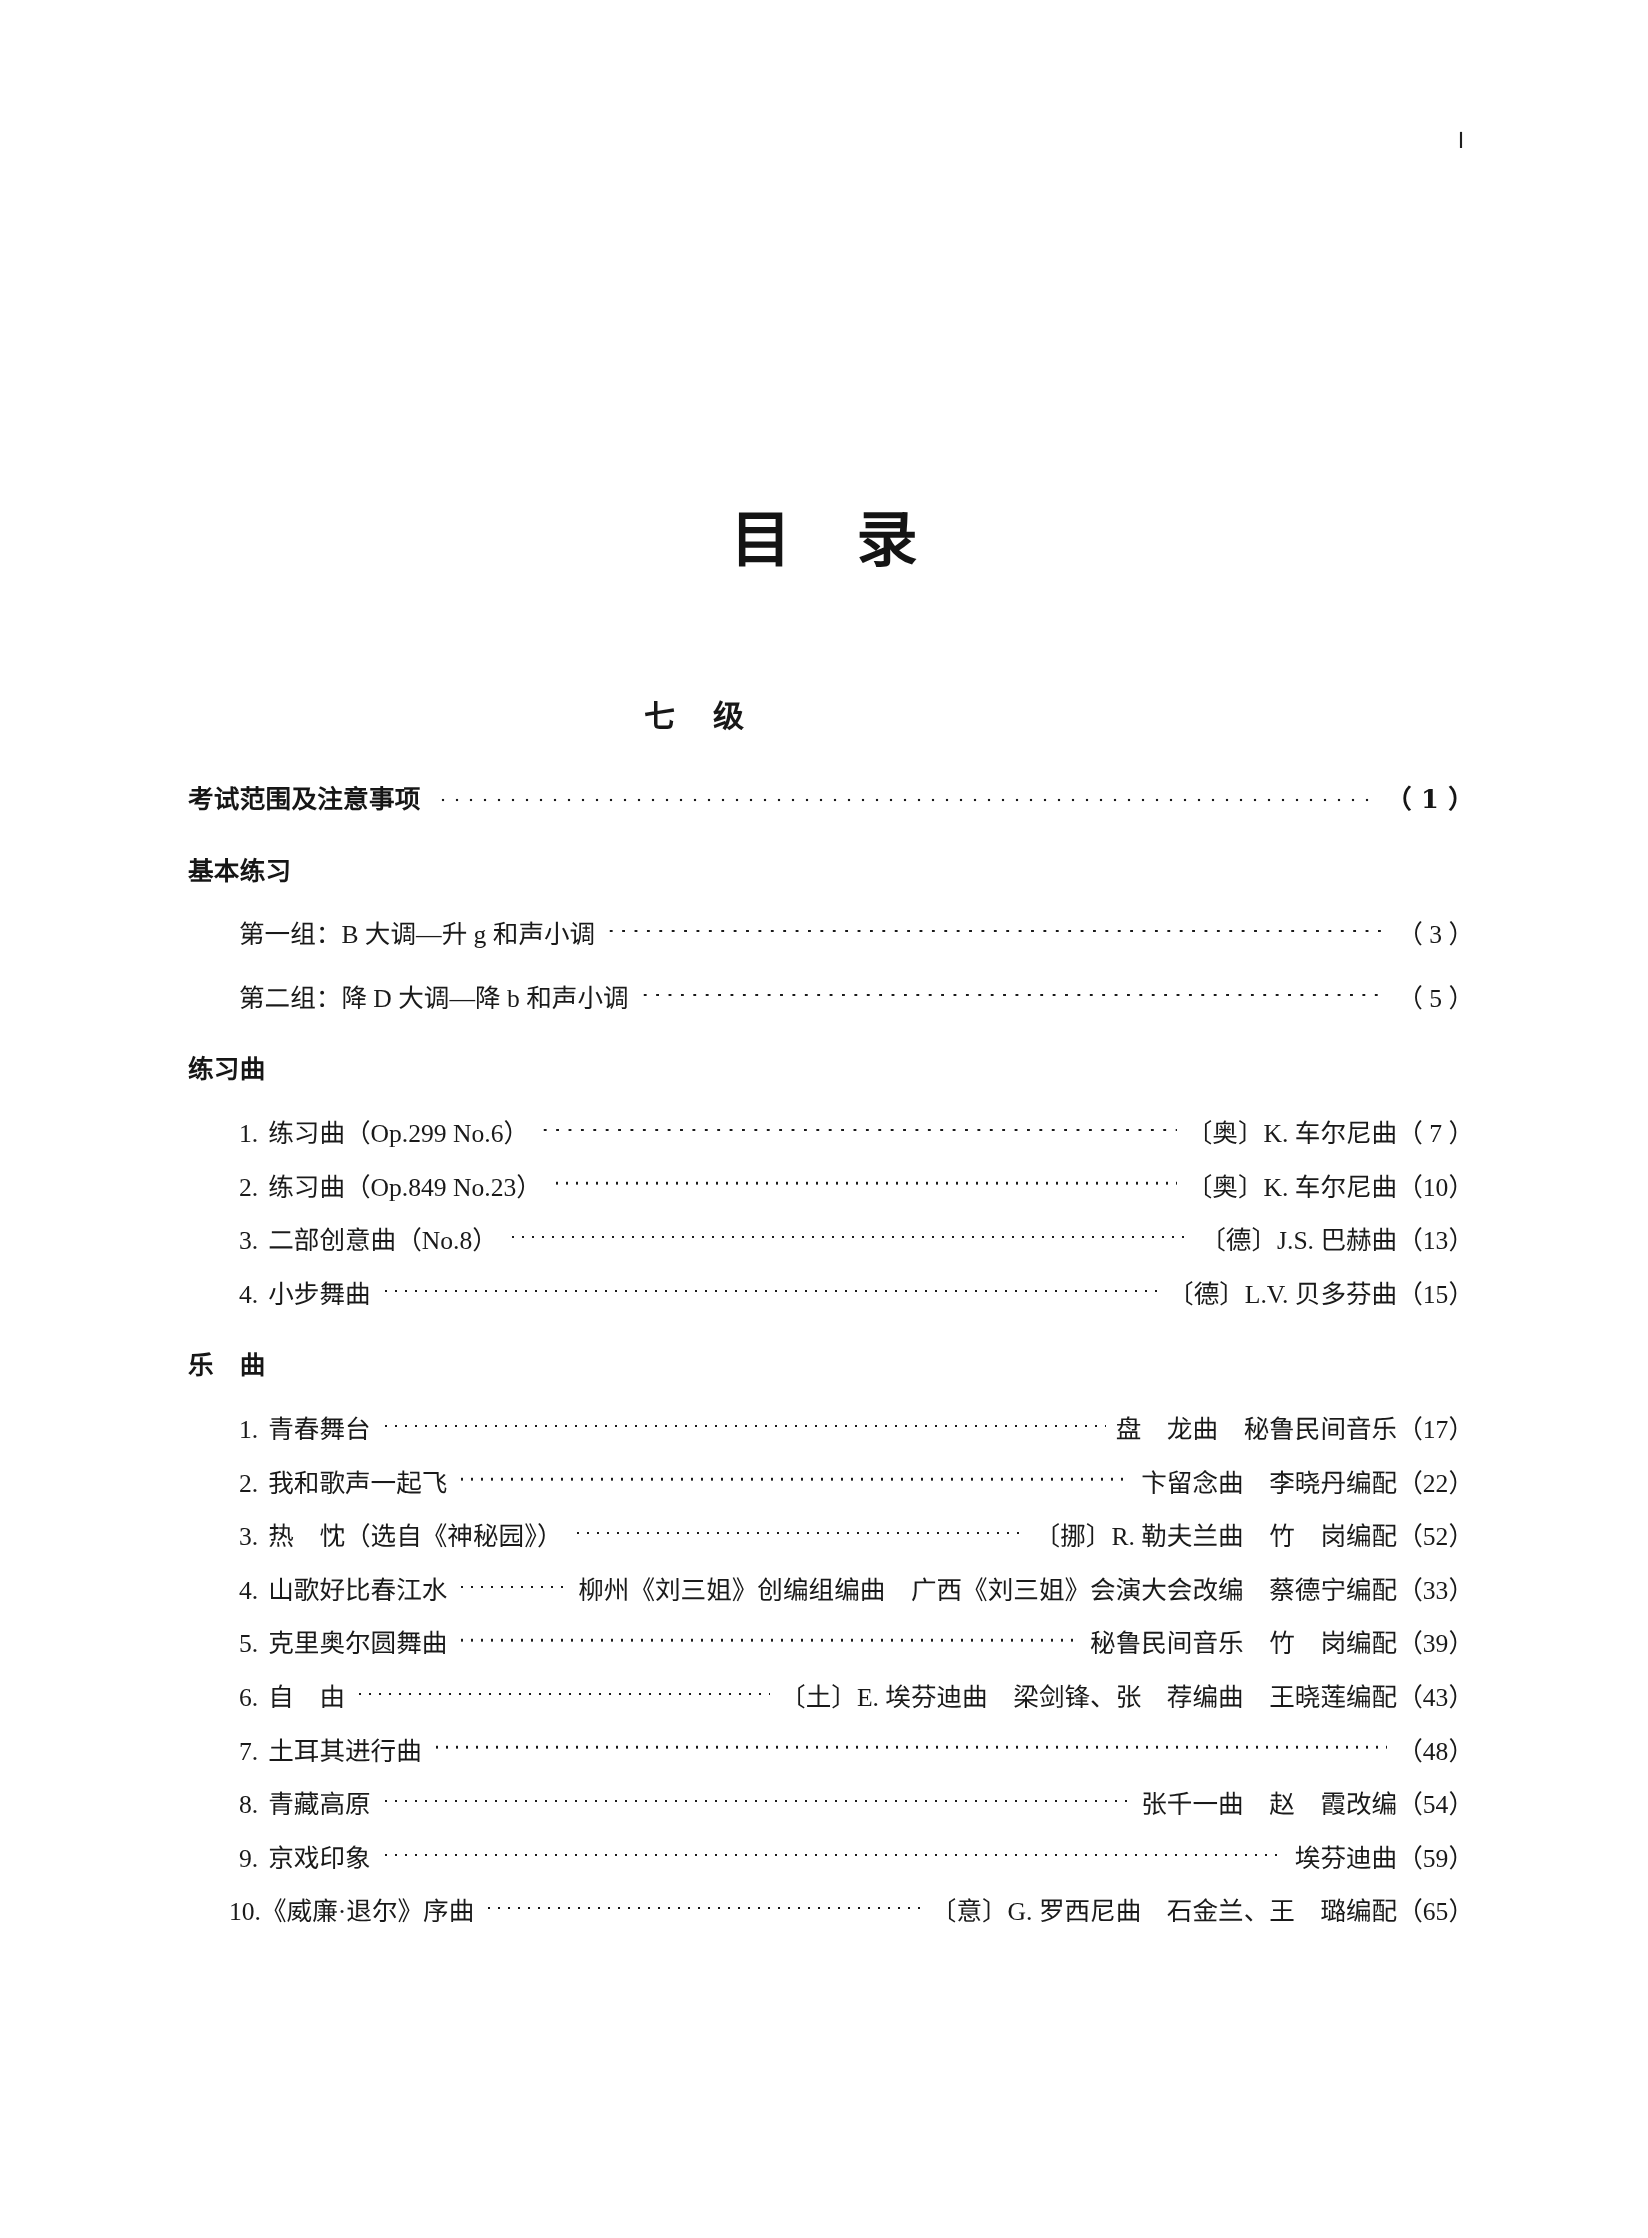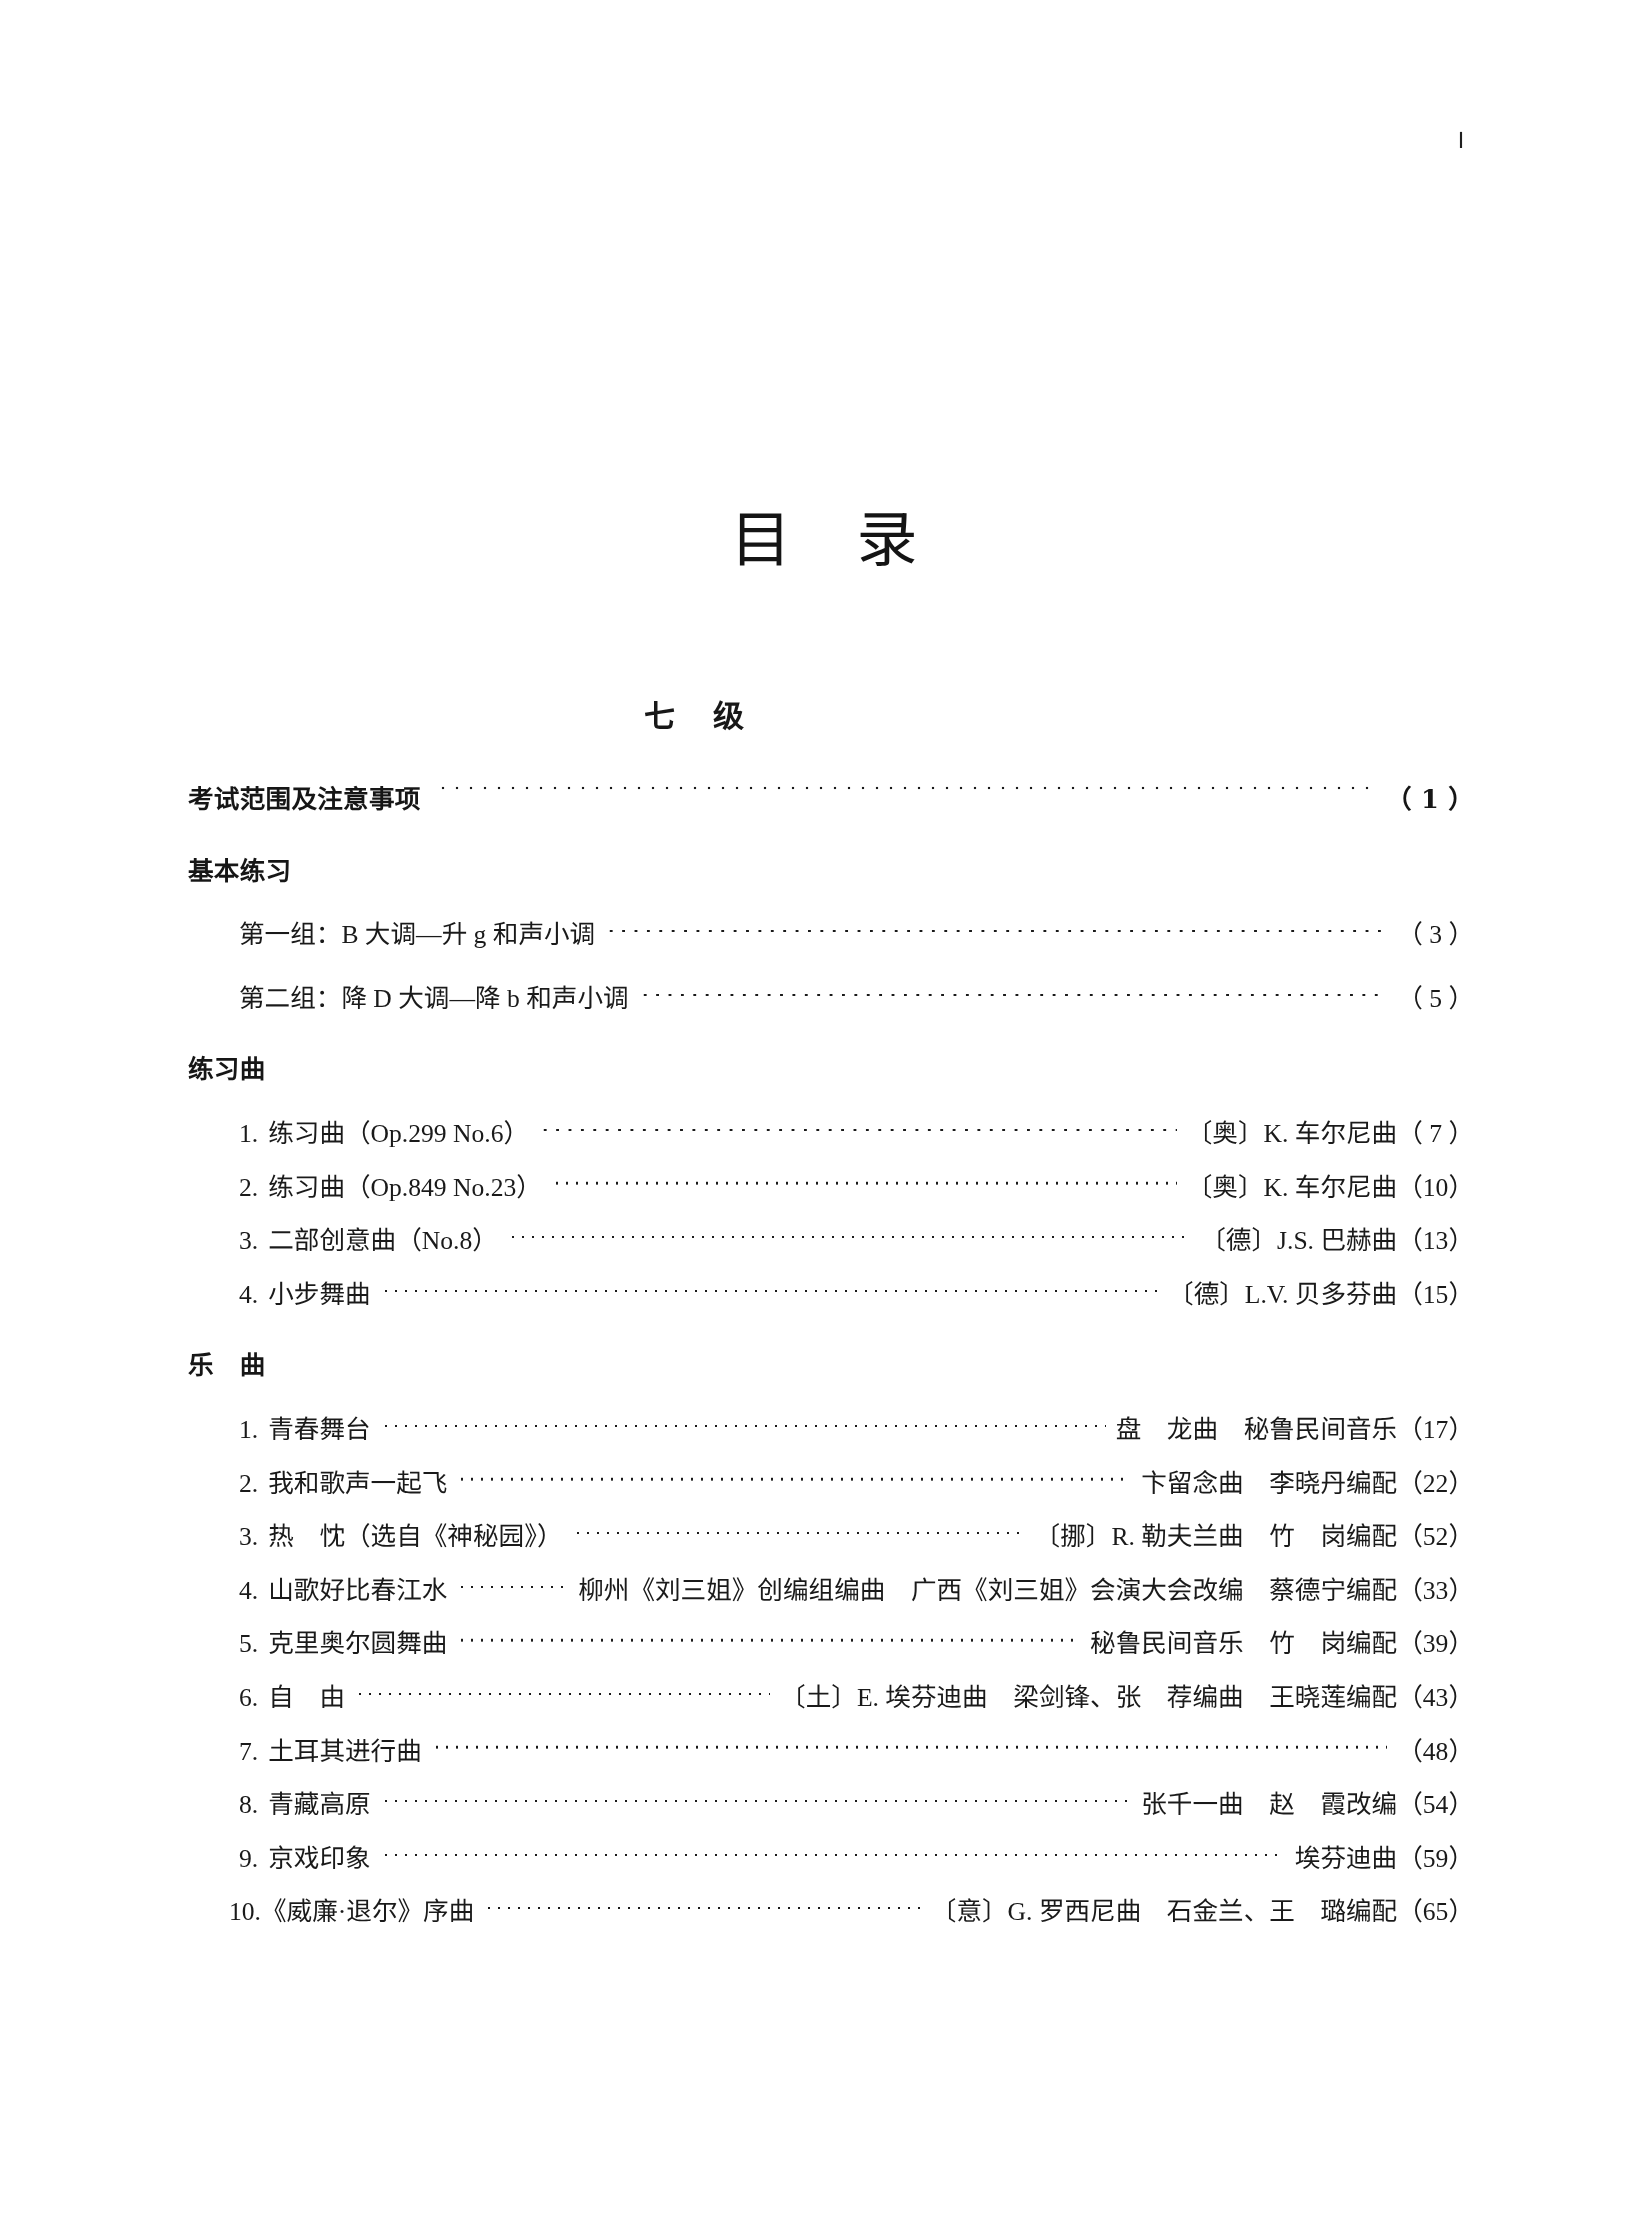--- a/index.html
+++ b/index.html
@@ -37,21 +37,21 @@
   }
 
   
   .doc-title {
     position: absolute;
     top: 490px;
     left: 0;
     width: 1649px;
     text-align: center;
     font-family: "DejaVu Serif", "Liberation Serif", serif;
-    font-weight: 400;
+    font-weight: 700;
     font-size: 61px;
     letter-spacing: 0.02em;
     color: #141414;
   }
   .doc-title .gap { display: inline-block; width: 64px; }
 
   
   .level-title {
     position: absolute;
     top: 691px;
@@ -79,21 +79,21 @@
     font-size: 25.6px;
     color: #161616;
     letter-spacing: 0.01em;
     margin: 0;
     line-height: 1;
   }
 
   
   .head-row {
     display: flex;
-    align-items: flex-start;
+    align-items: flex-end;
     width: 100%;
   }
   .head-row .leader {
     flex: 1 1 auto;
     min-width: 20px;
     margin: 0 11.5px 0 15px;
     position: relative;
     top: -5.8px;
     border-bottom: 0;
     background-image: radial-gradient(circle, #1a1a1a 1.3px, rgba(0,0,0,0) 1.6px);

